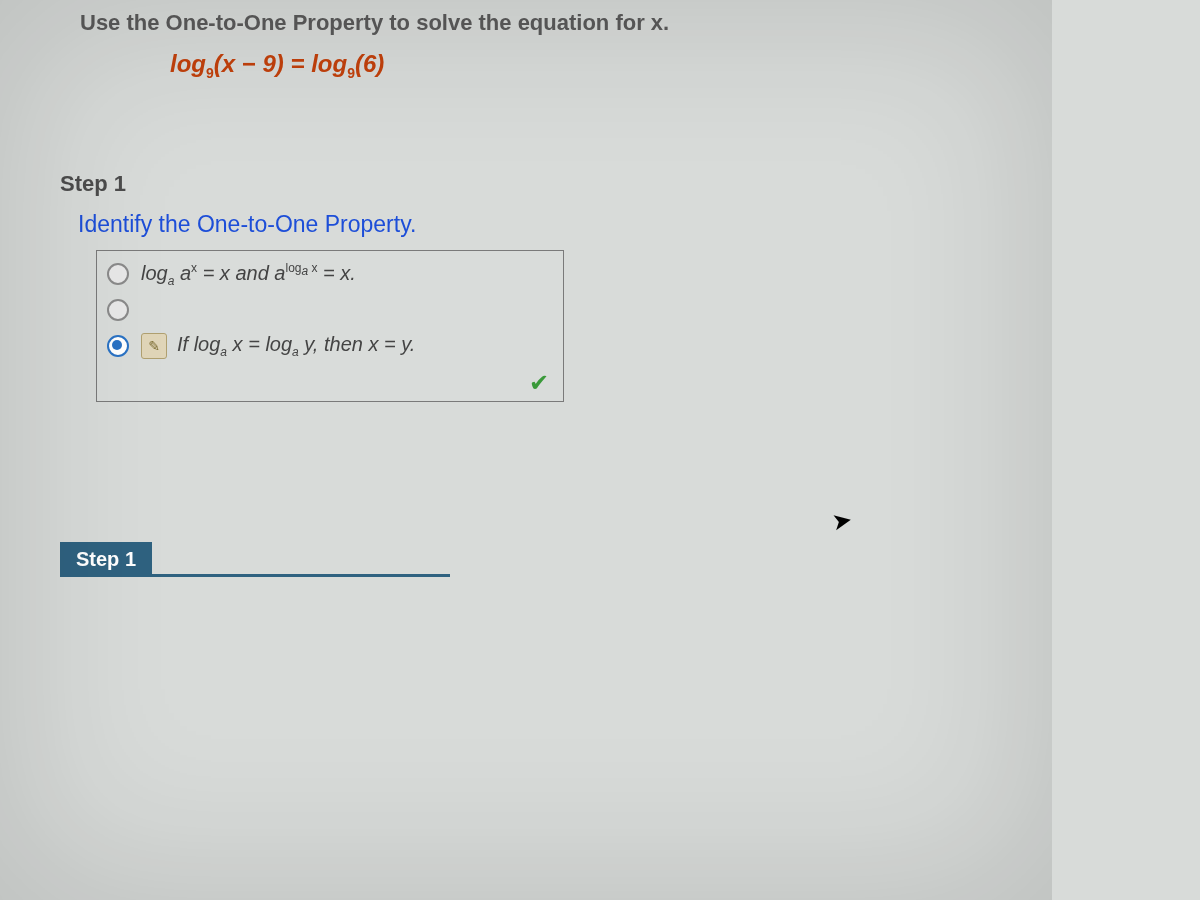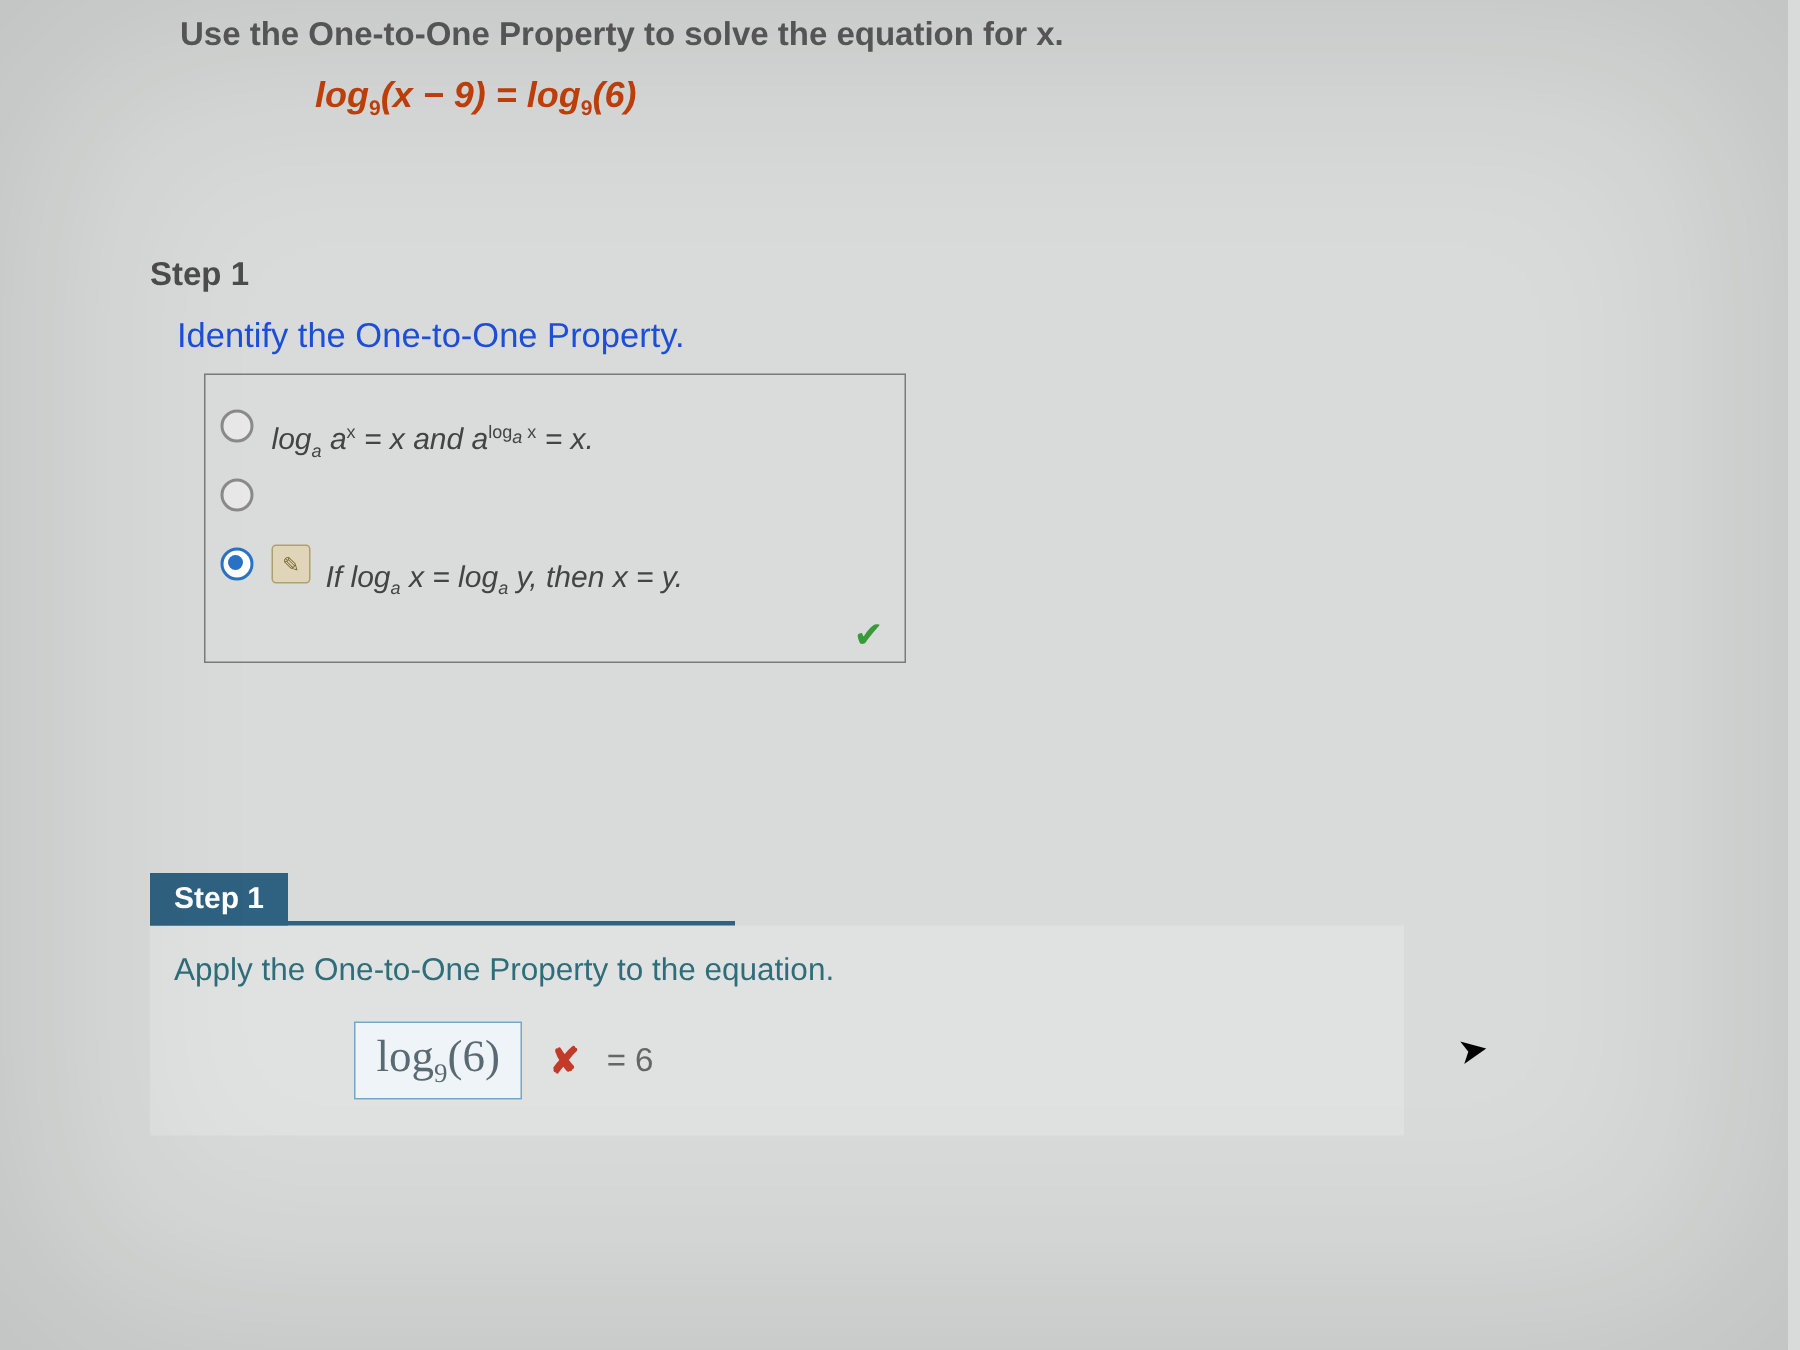--- a/index.html
+++ b/index.html
@@ -7,24 +7,24 @@
     padding: 0;
     width: 1200px;
     height: 900px;
     background: #d8dbd9;
     font-family: Verdana, Arial, sans-serif;
     color: #3a3a3a;
     overflow: hidden;
   }
   .page {
     position: relative;
-    width: 1192px;
+    width: 1052px;
     height: 900px;
     box-sizing: border-box;
-    padding: 10px 40px 0 120px;
+    padding: 10px 40px 0 80px;
   }
   .prompt {
     font-size: 22px;
     font-weight: bold;
     color: #5a5a5a;
   }
   .equation {
     margin-top: 14px;
     margin-left: 90px;
     font-size: 24px;
@@ -96,21 +96,21 @@
     width: 24px; height: 24px;
     background: #e0d5b8;
     border: 1px solid #b0a070;
     border-radius: 3px;
     align-items: center;
     justify-content: center;
     font-size: 14px;
     color: #7a6a30;
     margin-right: 10px;
   }
-  .math { font-style: italic; margin-top: 21px; }
+  .math { font-style: italic; }
   .math .sub { font-size: 12px; vertical-align: sub; font-style: italic; }
   .math .sup { font-size: 12px; vertical-align: super; font-style: normal; }
   .check-icon {
     position: absolute;
     right: 8px;
     bottom: 6px;
     width: 26px;
     height: 26px;
     color: #3a9a3a;
     font-size: 24px;
@@ -209,25 +209,17 @@
         <span class="hint-btn">✎</span>
         <span class="math">If log<span class="sub">a</span> x = log<span class="sub">a</span> y, then x = y.</span>
       </div>
       <span class="check-icon">✔</span>
     </div>
   </div>
 
   <div class="step2">
     <span class="step2-tab">Step 1</span>
     <div class="step2-tab-line"></div>
-    <div class="step2-body">
-      <div class="step2-sub">Apply the One-to-One Property to the equation.</div>
-      <div class="answer-row">
-        <span class="answer-input">log<span class="sub">9</span>(6)</span>
-        <span class="wrong-x">✘</span>
-        <span class="eq-six">= 6</span>
-      </div>
-    </div>
     <span class="cursor">➤</span>
   </div>
 
   <div class="vignette"></div>
 </div>
 
 </body></html>

